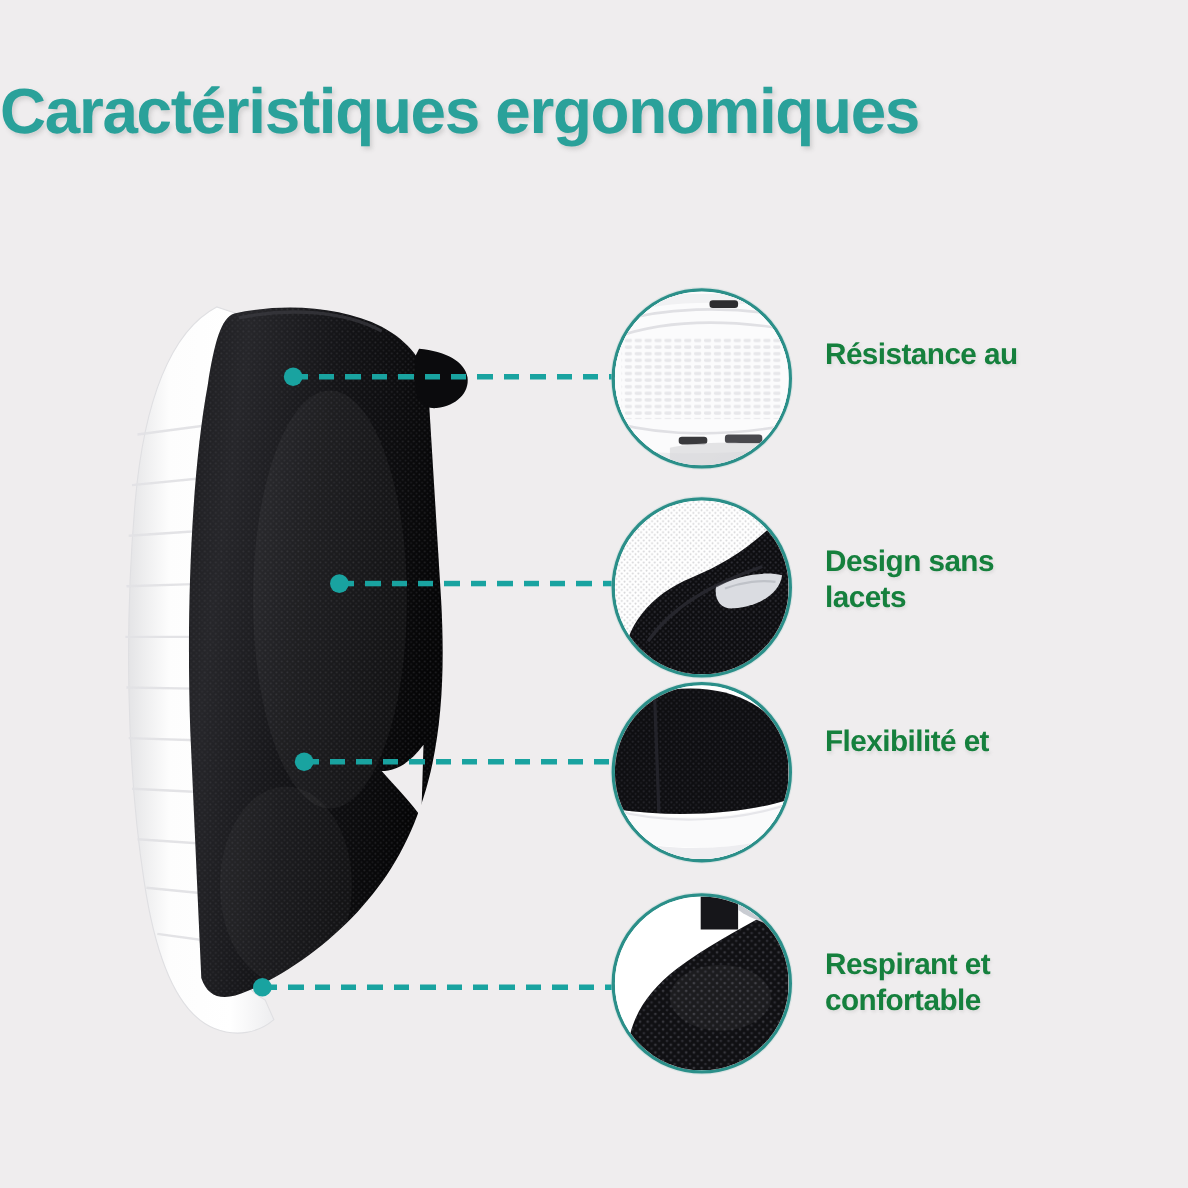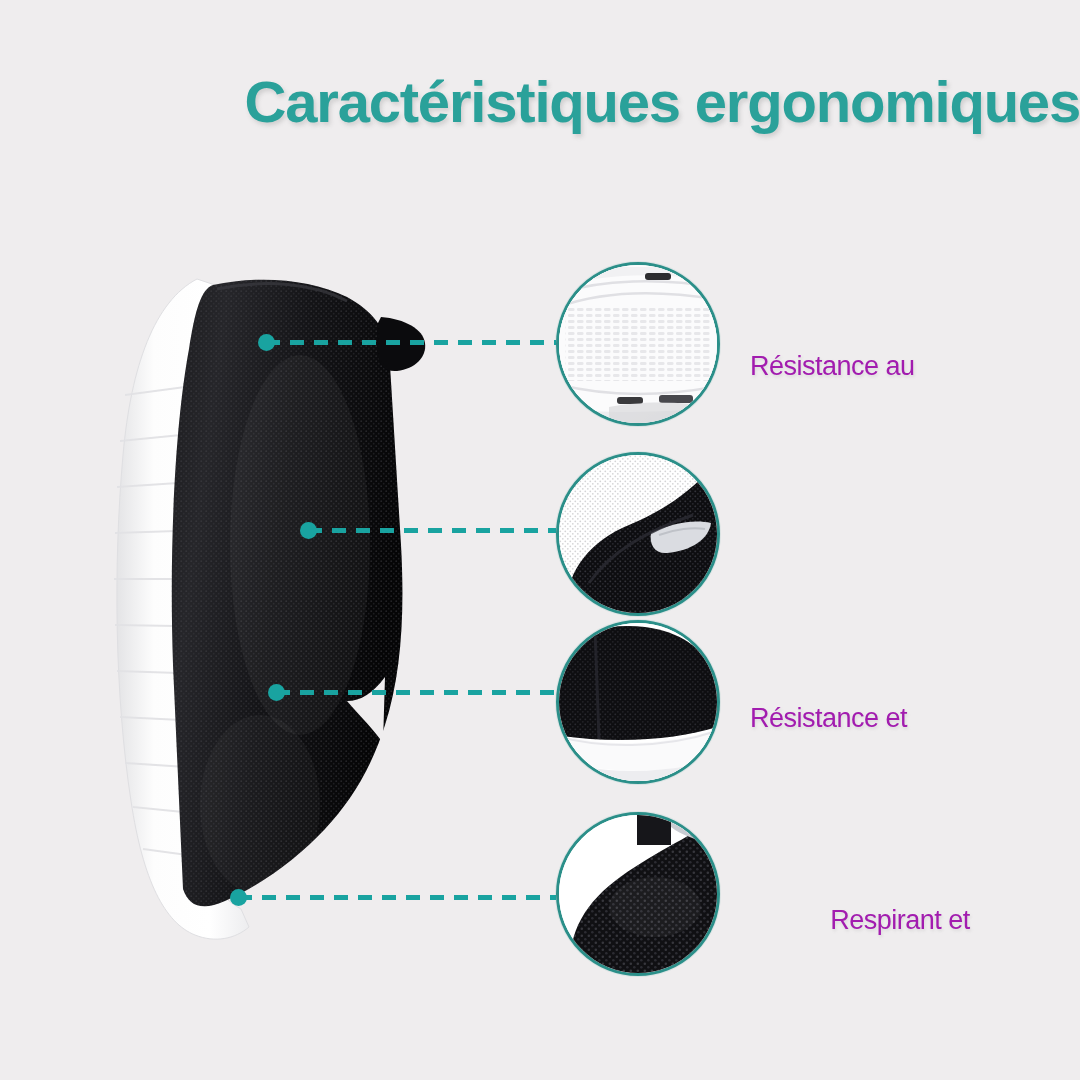--- a/index.html
+++ b/index.html
@@ -9,21 +9,21 @@
     font-family:"Liberation Sans", sans-serif;
     overflow:hidden;
     position:relative;
   }
   #stage{position:absolute;inset:0;width:1080px;height:1080px;}
 
   
   .title{
     position:absolute;
     left:0;top:68px;width:1080px;
-    text-align:right;
+    text-align:left;
     font-size:58px;
     font-weight:bold;
     letter-spacing:-1.2px;
     color:#2aa19a;
     text-shadow:2px 3px 4px rgba(140,140,140,0.30);
     white-space:nowrap;
   }
 
   
   .product{
@@ -84,31 +84,30 @@
 
   .l4{left:238px;top:895px;width:318px;}
   .d4{left:230px;top:889px;}
 
   
   .label{
     position:absolute;
     left:750px;
     width:300px;
     font-size:27px;
-    font-weight:normal;
+    font-weight:bold;
     line-height:1.22;
-    color:#a21caf;
+    color:#15803d;
     letter-spacing:-0.5px;
     text-shadow:1px 2px 3px rgba(150,150,150,0.22);
-    margin-top:44px;
   }
   .lb1{top:306px;}
   .lb2{top:494px;}
   .lb3{top:658px;}
-  .lb4{top:860px;text-align:center;}
+  .lb4{top:860px;}
 </style>
 </head>
 <body>
 
 <div id="stage">
 
   <div class="title">Caractéristiques ergonomiques</div>
 
   <div class="product">
     <svg class="shoe-svg" viewBox="0 0 370 730" xmlns="http://www.w3.org/2000/svg">
@@ -306,22 +305,27 @@
 
         <ellipse cx="96" cy="92" rx="46" ry="30" fill="#ffffff" opacity="0.05"></ellipse>
       </g>
     </svg>
   </div>
 
   <div class="label lb1">
     <div>Résistance au</div>
   </div>
 
+  <div class="label lb2">
+    <div>Design sans</div>
+    <div>lacets</div>
+  </div>
 
   <div class="label lb3">
-    <div>Résistance et</div>
+    <div>Flexibilité et</div>
   </div>
 
   <div class="label lb4">
     <div>Respirant et</div>
+    <div>confortable</div>
   </div>
 
 </div>
 
 </body></html>

